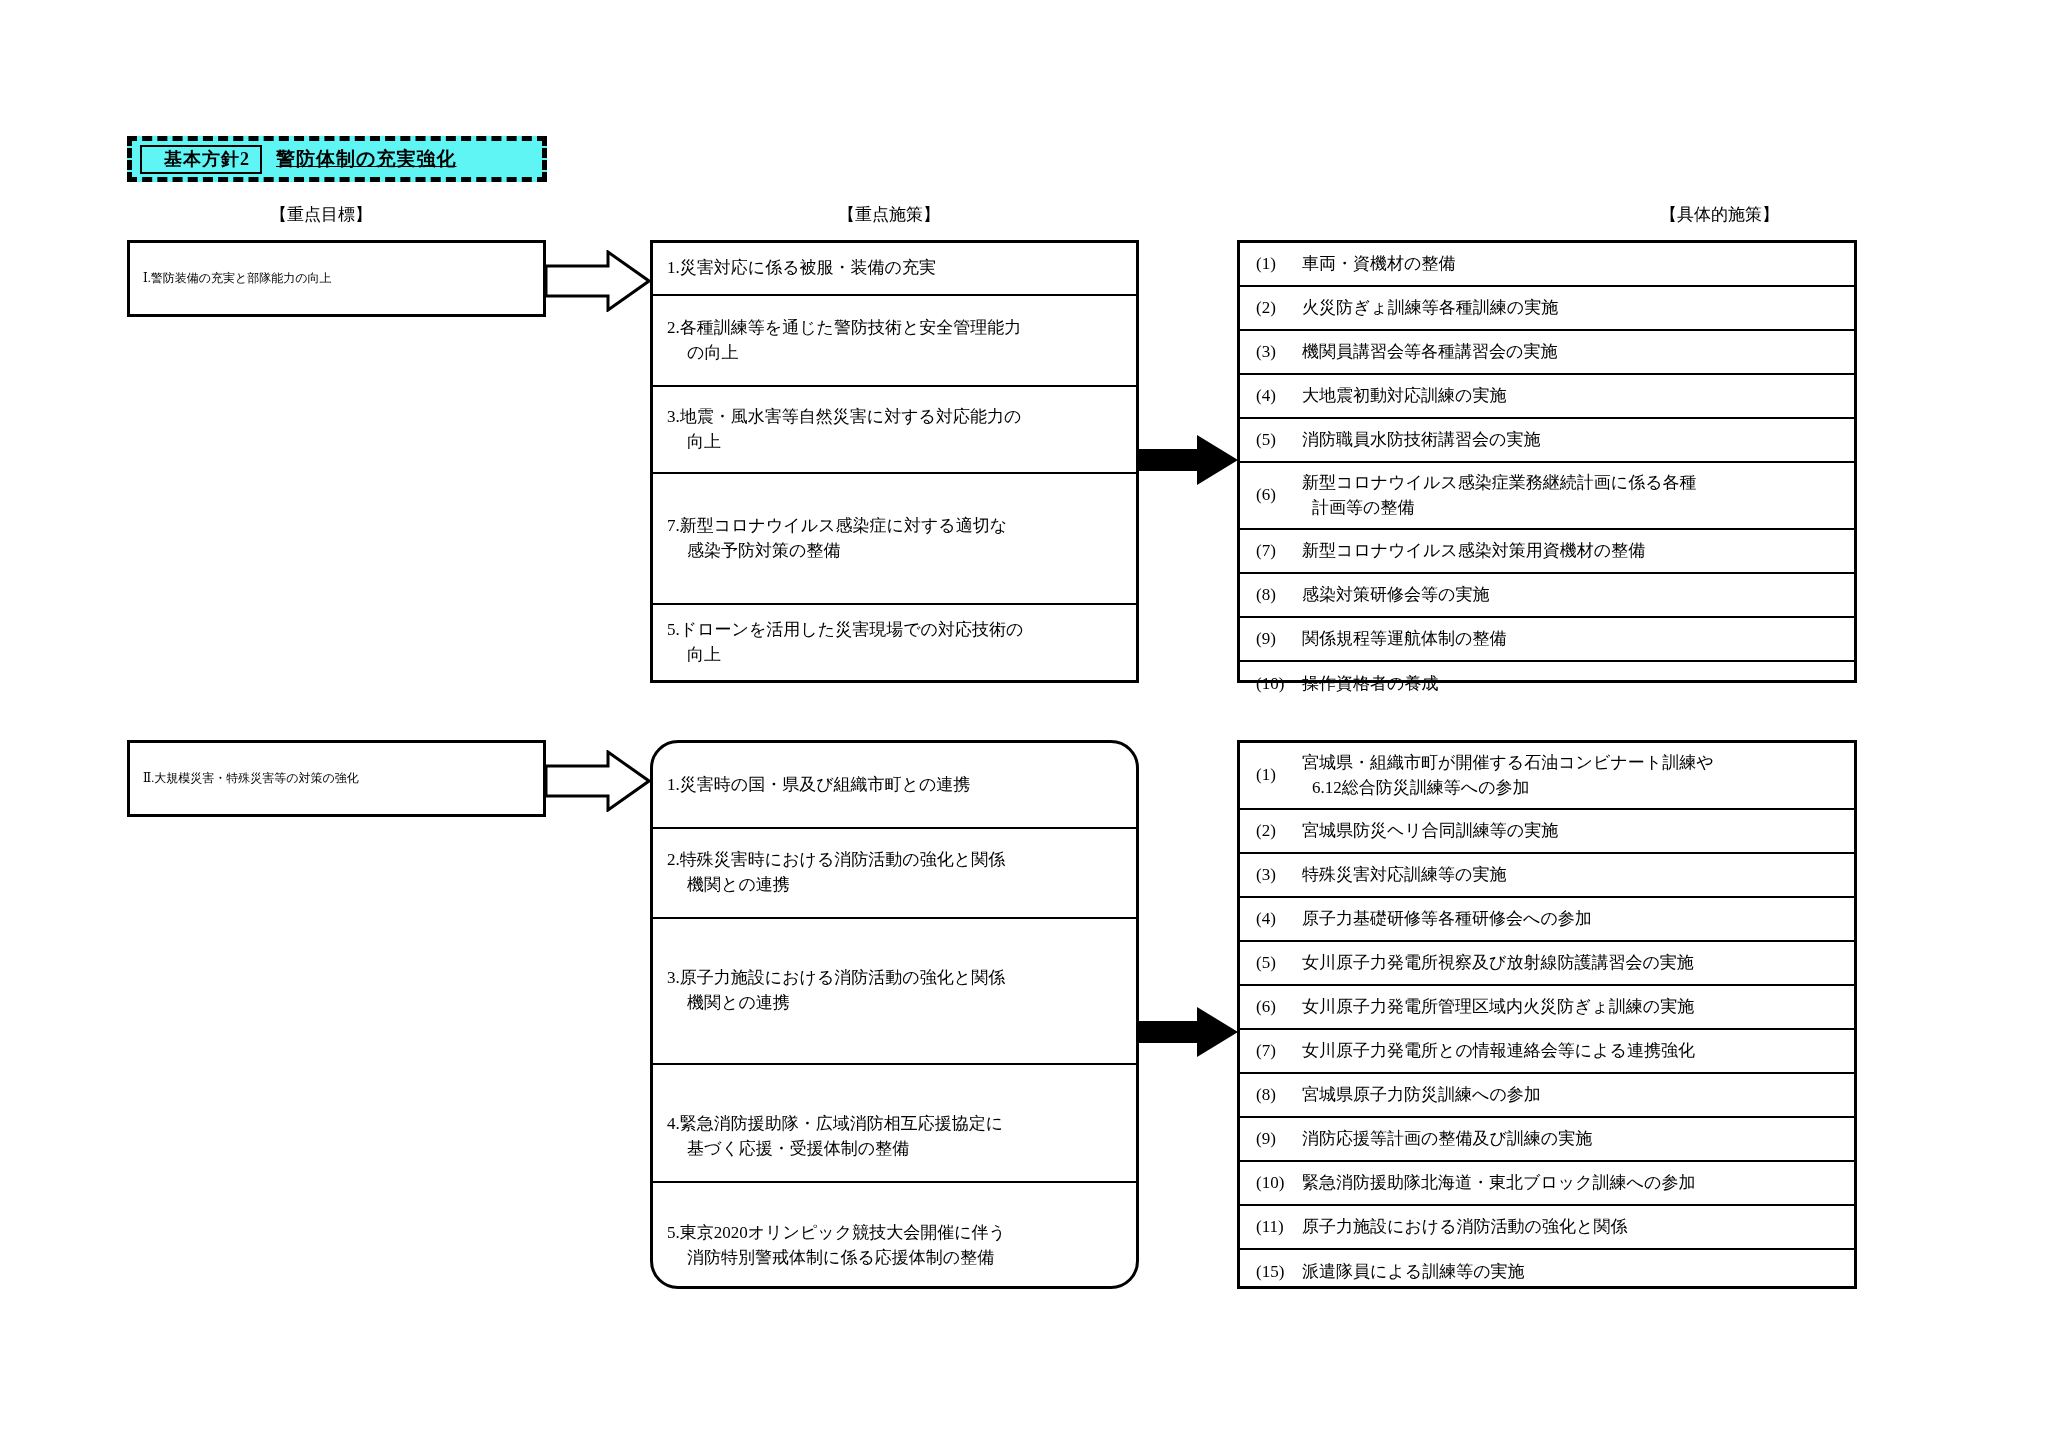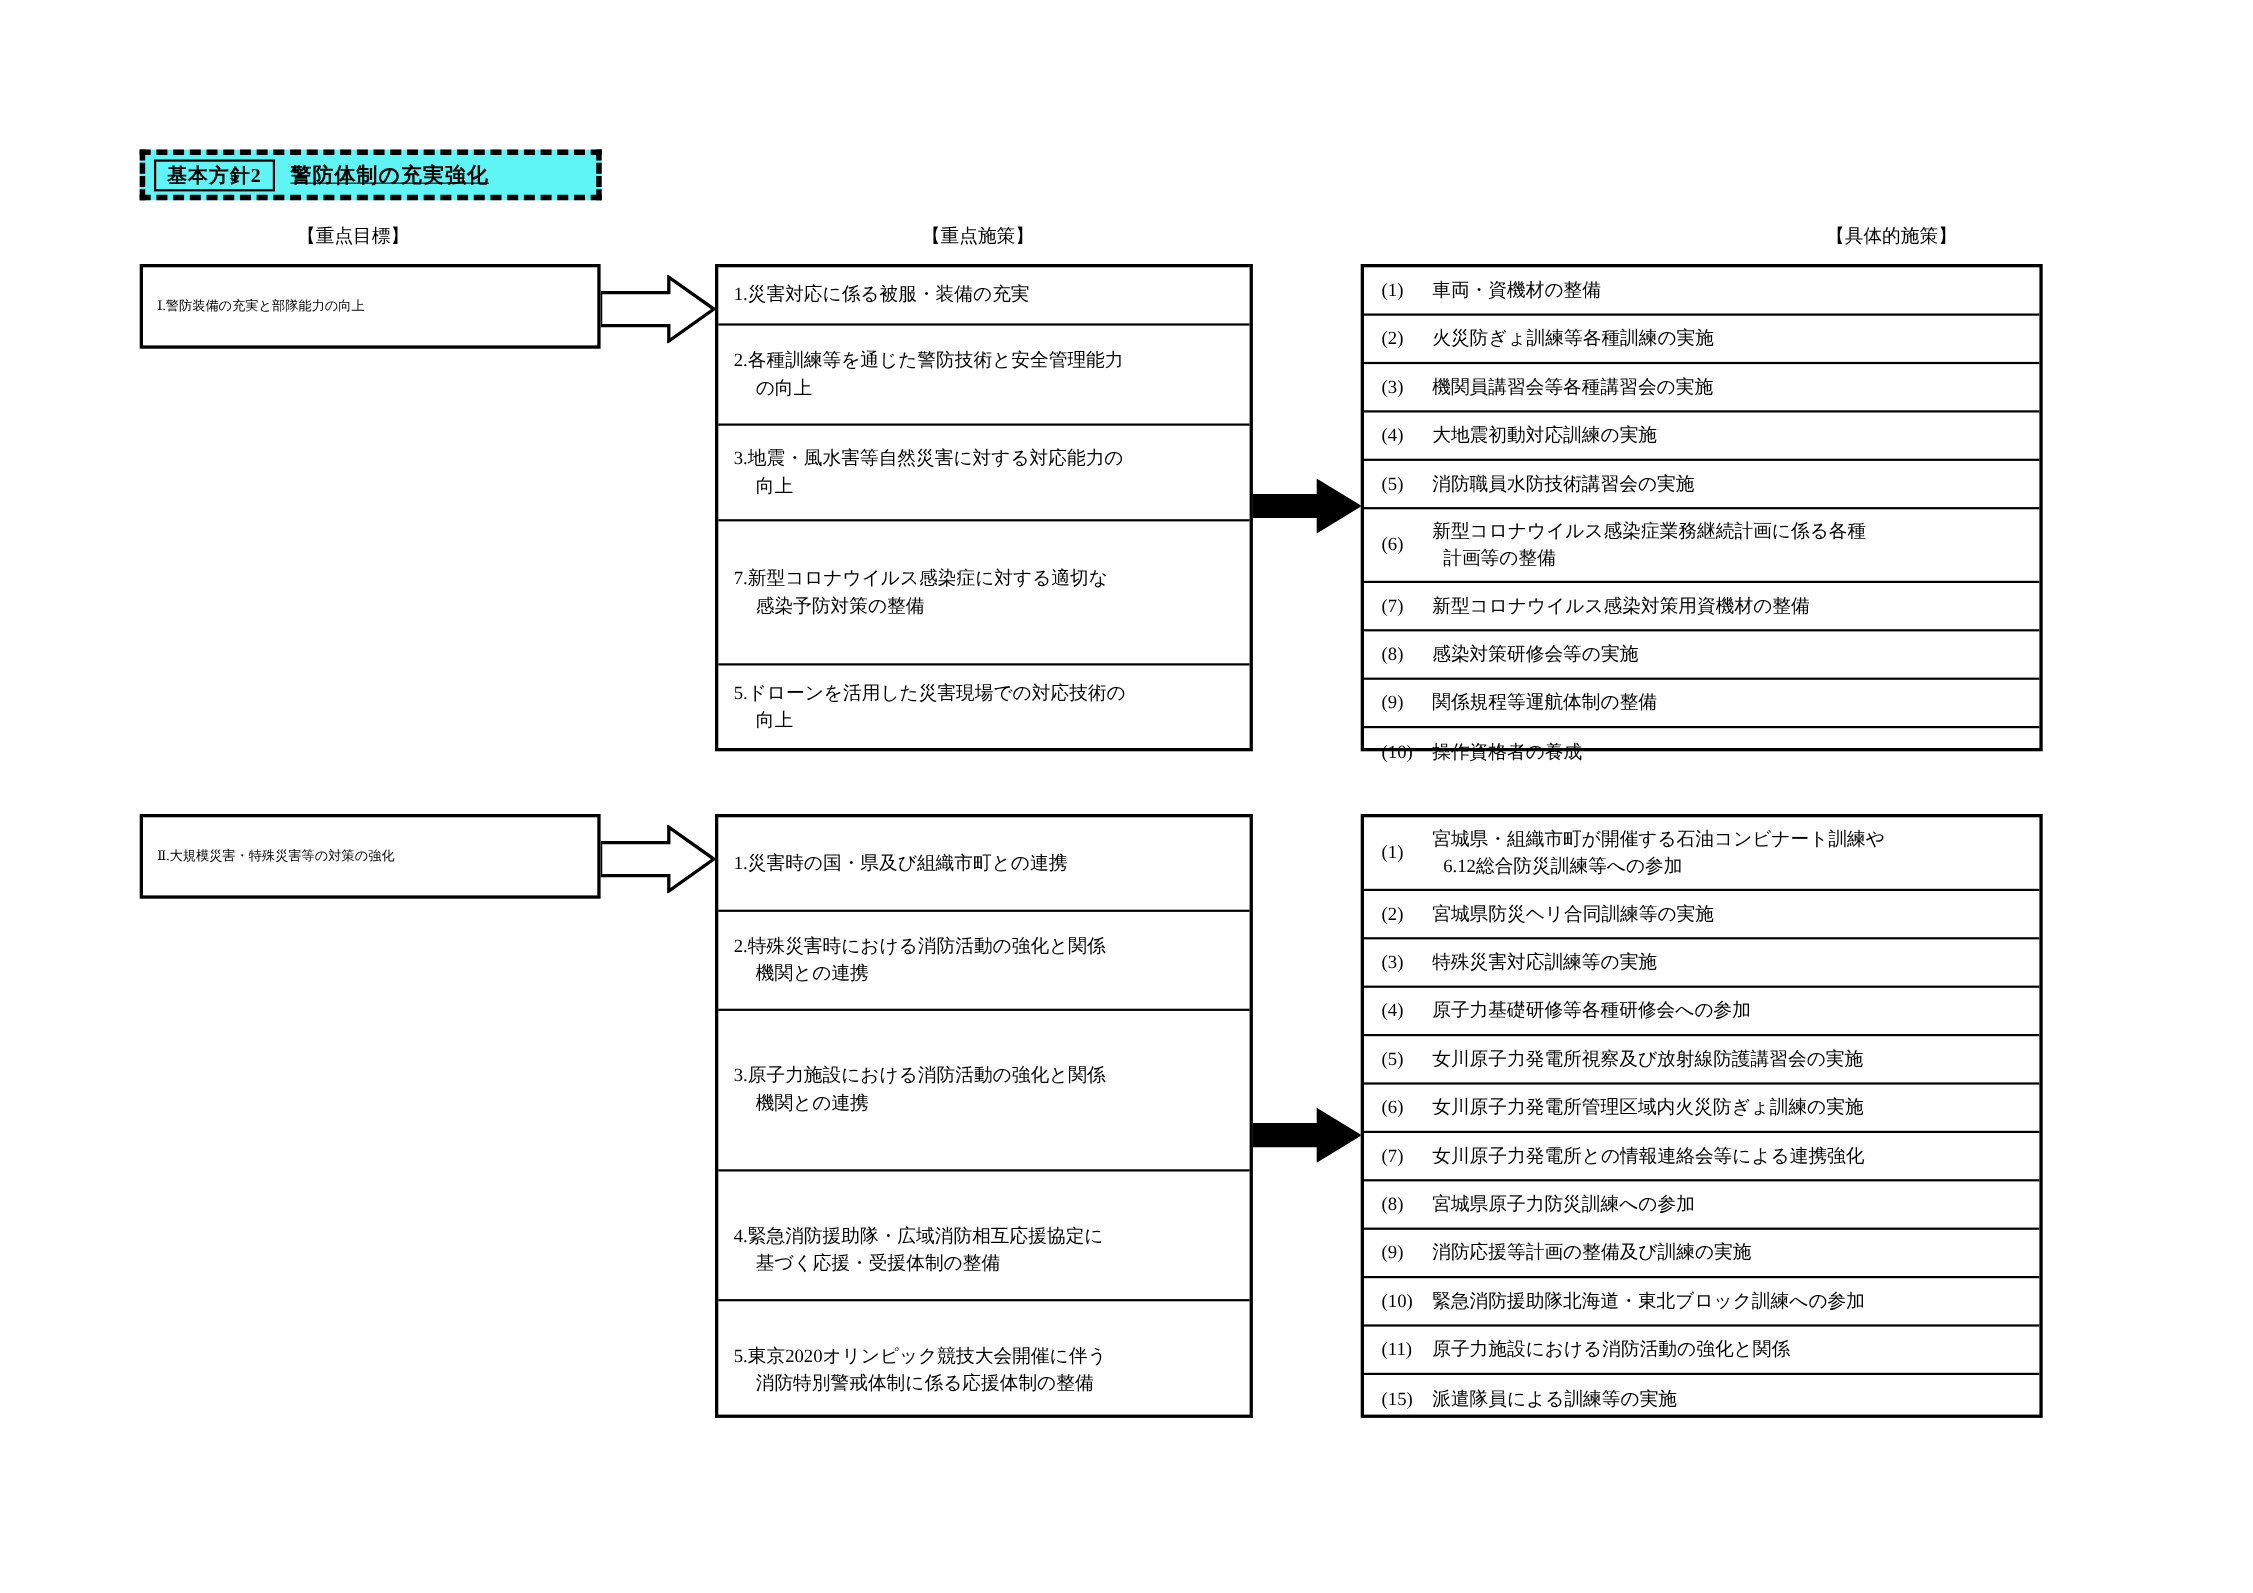--- a/index.html
+++ b/index.html
@@ -29,21 +29,21 @@
     display: flex;
     align-items: center;
     padding-left: 8px;
   }
   .banner-tag {
     border: 2px solid #000000;
     background: #5FF5F5;
     font-size: 18px;
     font-weight: bold;
     letter-spacing: 1px;
-    padding: 3px 10px 4px 10px;
+    padding: 3px 10px 4px 22px;
     line-height: 1;
     white-space: nowrap;
   }
   .banner-title {
     font-size: 19px;
     font-weight: bold;
     margin-left: 14px;
     text-decoration: underline;
     white-space: nowrap;
     letter-spacing: 1px;
@@ -226,21 +226,21 @@
 <div class="goal-box" style="left:127px; top:740px; width:419px; height:77px;">
   <span>Ⅱ.大規模災害・特殊災害等の対策の強化</span>
 </div>
 
 <div class="arrow-hollow" style="left:546px; top:750px;">
   <svg width="104" height="62" viewBox="0 0 104 62">
     <polygon points="0,16 62,16 62,2 103,31 62,60 62,46 0,46" fill="#ffffff" stroke="#000000" stroke-width="3"></polygon>
   </svg>
 </div>
 
-<div class="col-table mid-table" style="left:650px; top:740px; width:489px; height:549px;">
+<div class="col-table mid-table" style="left:650px; top:740px; width:489px; height:549px;border-radius:28px;">
   <div class="row" style="height:86px;">
     <span class="txt">
       <span>1.災害時の国・県及び組織市町との連携</span>
     </span>
   </div>
   <div class="row" style="height:90px;">
     <span class="txt">
       <span>2.特殊災害時における消防活動の強化と関係</span>
       <span class="ind">機関との連携</span>
     </span>

